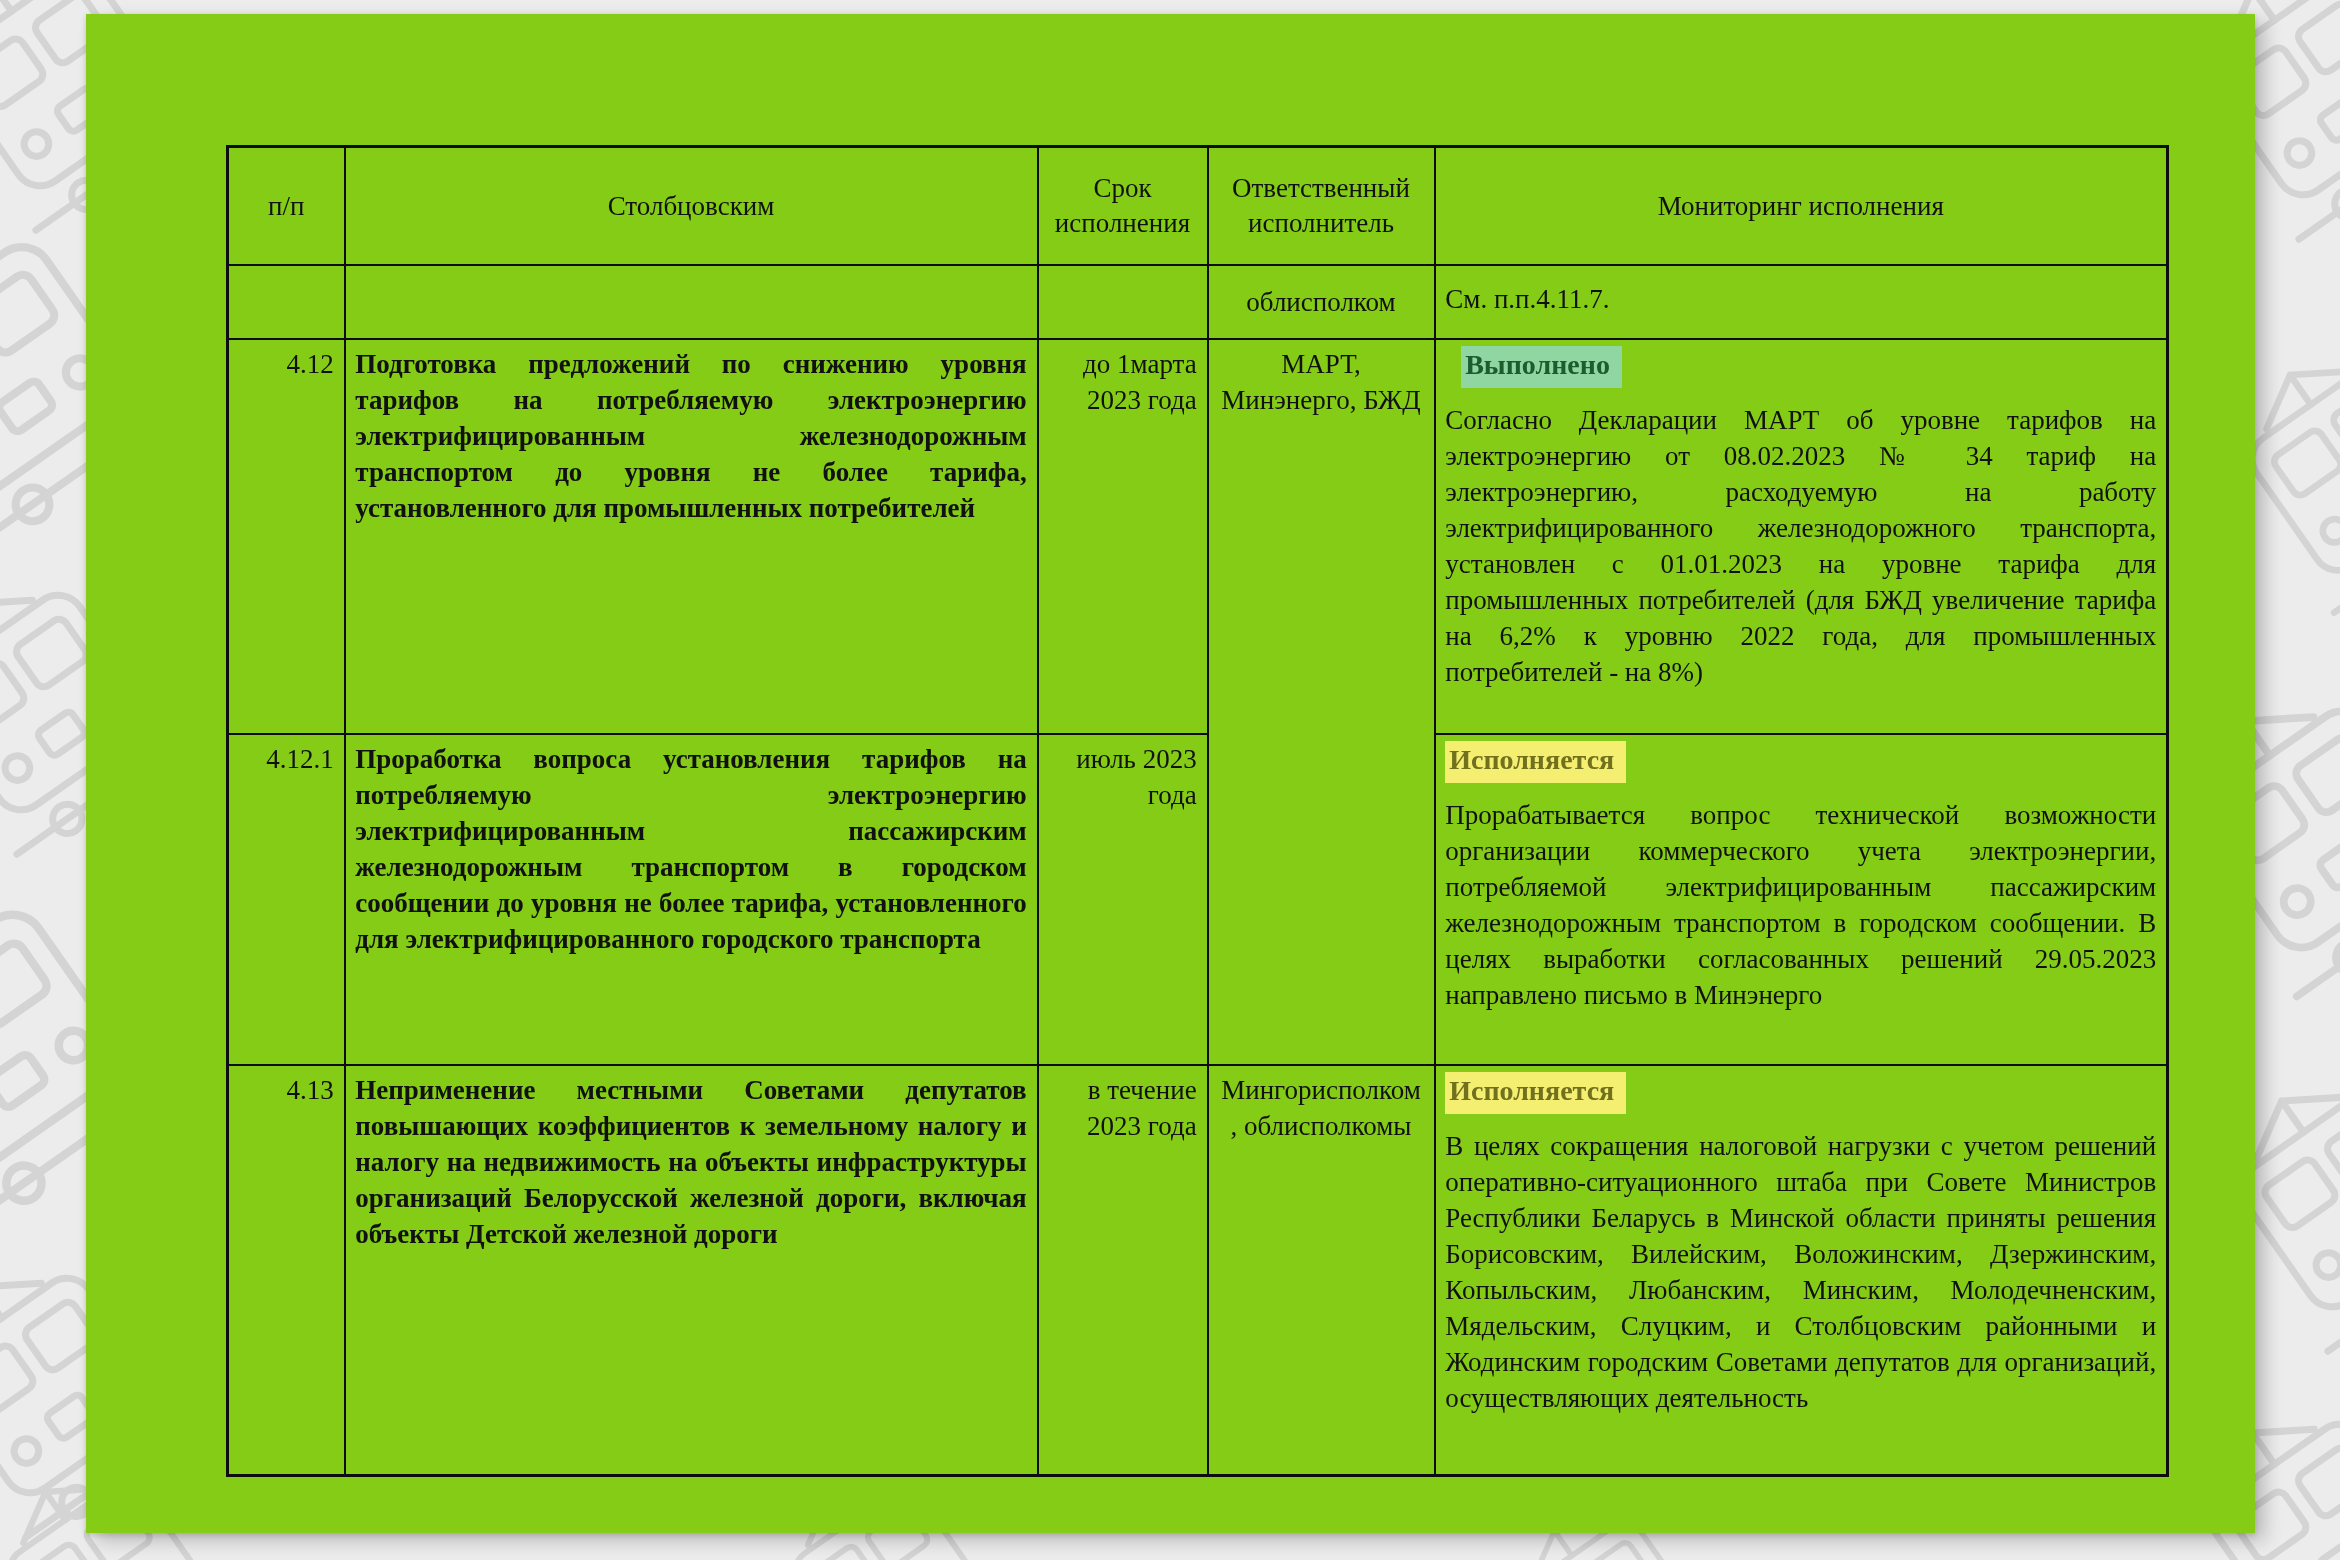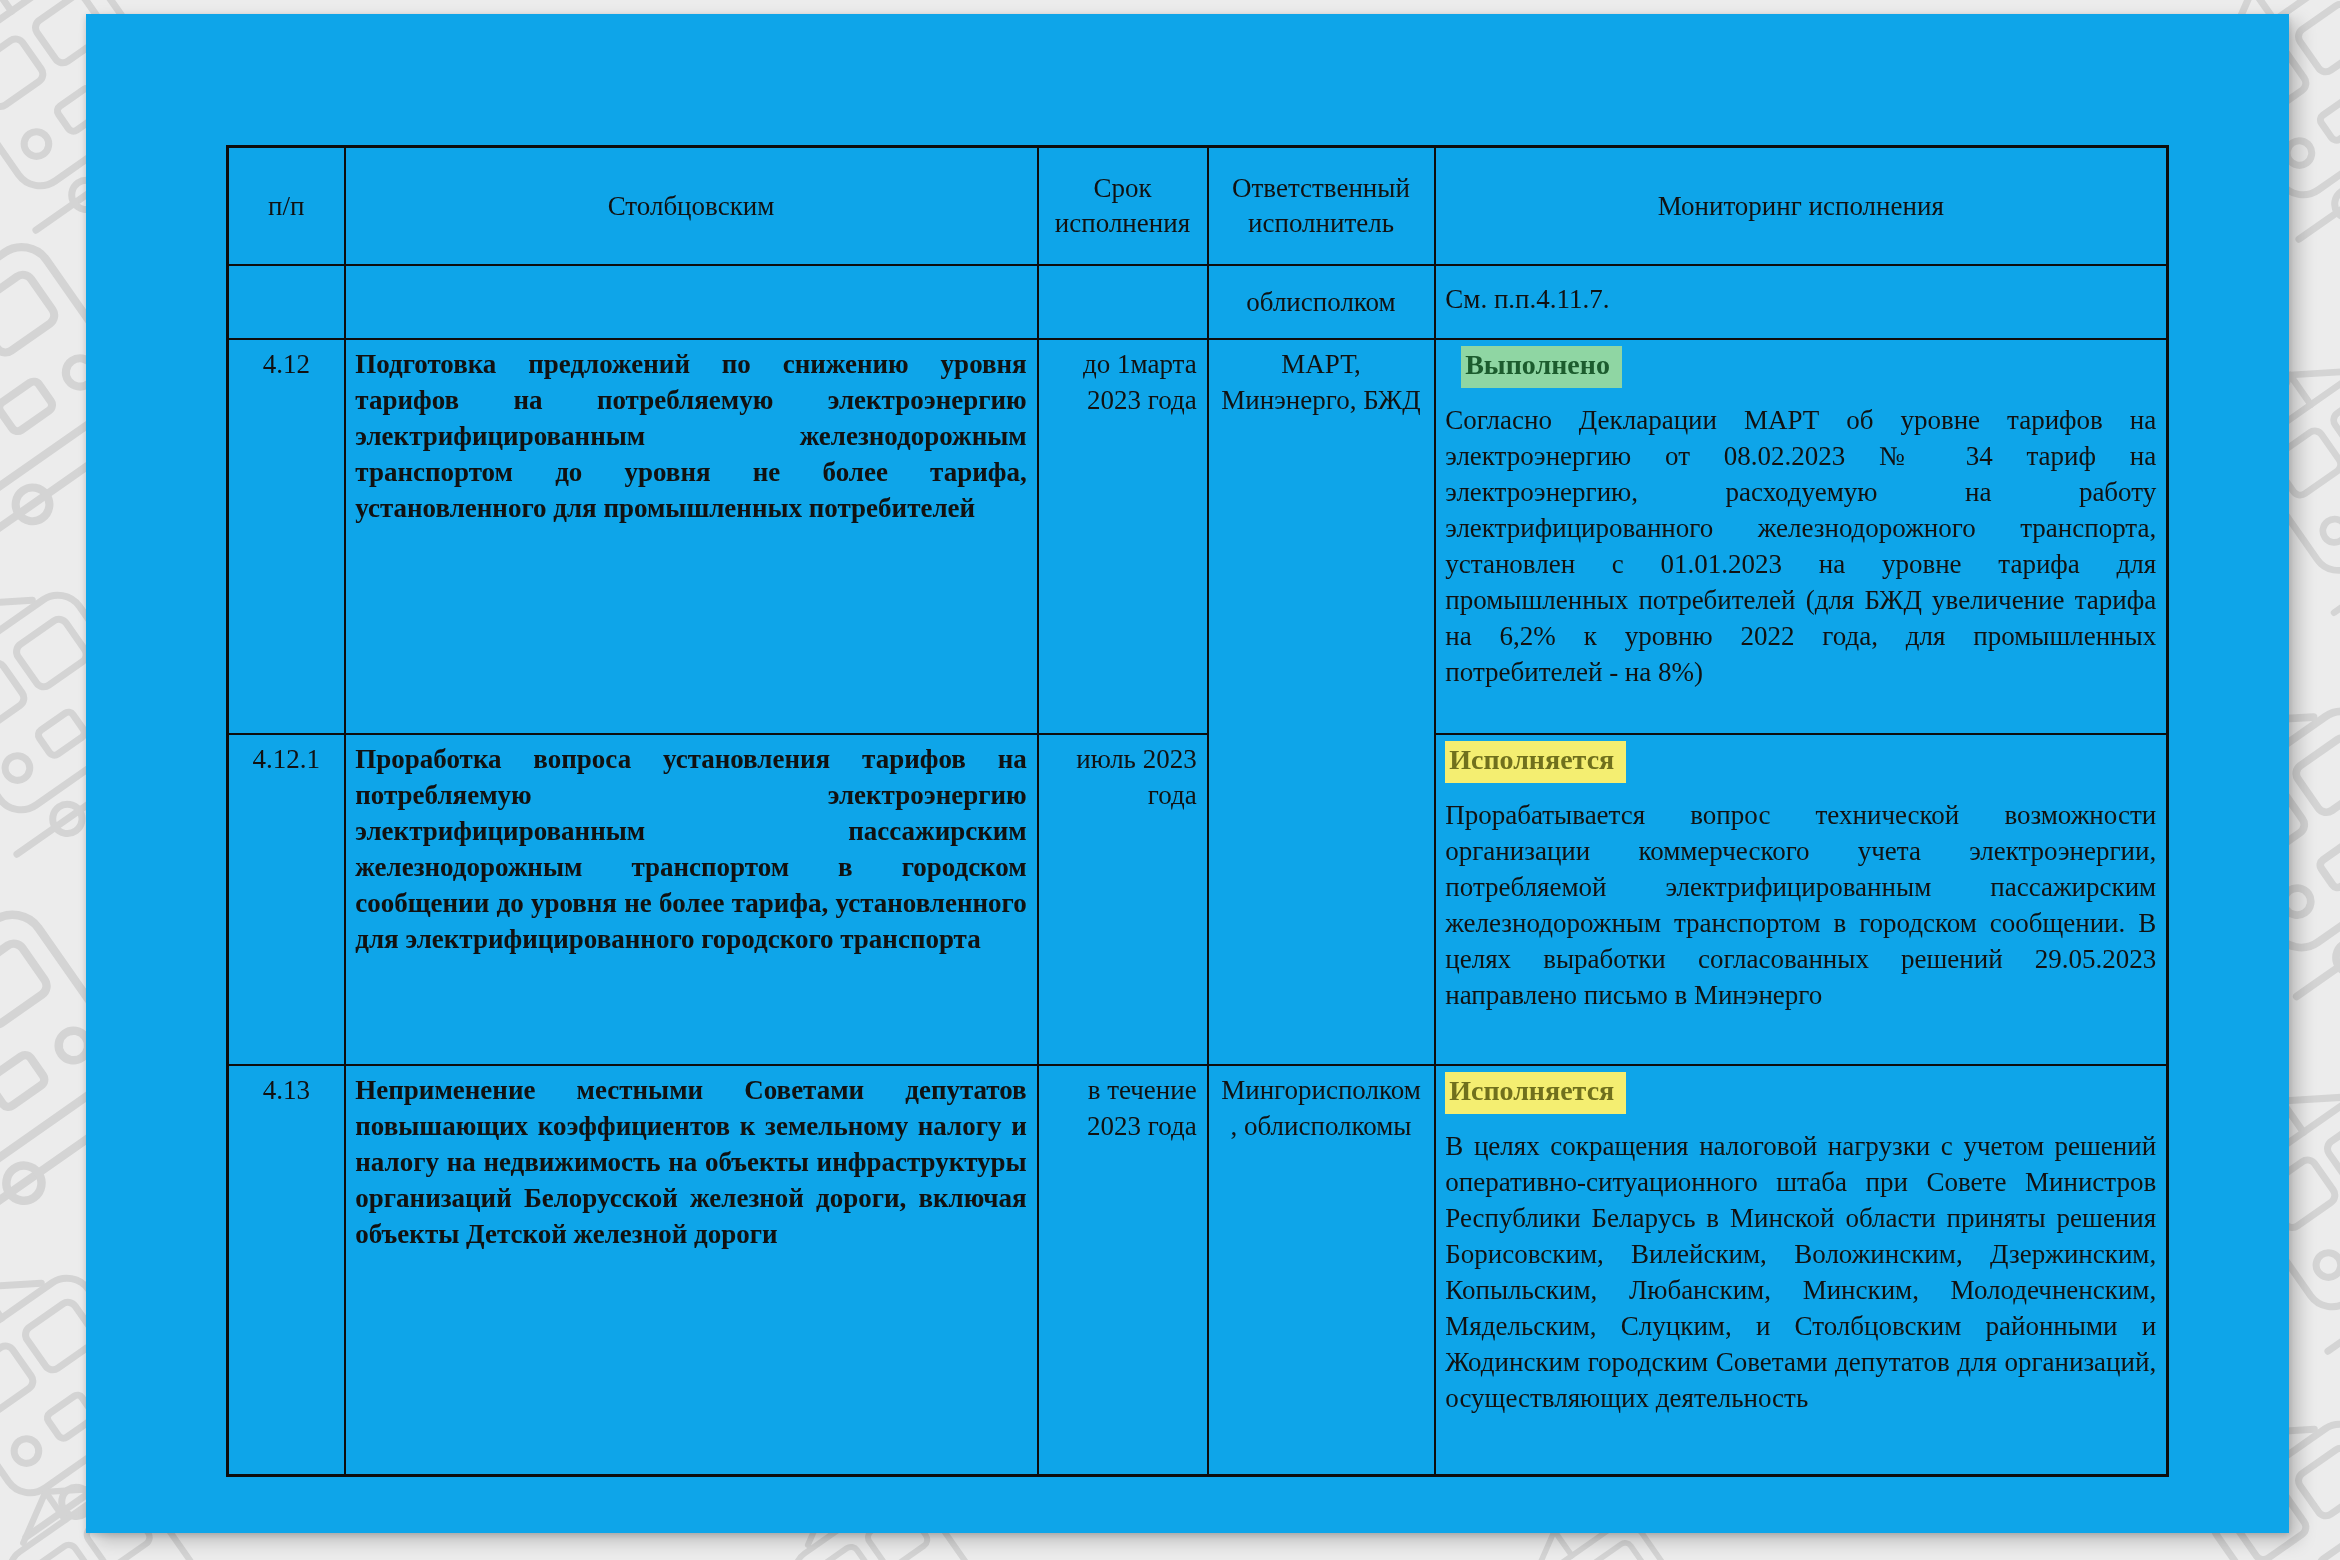--- a/index.html
+++ b/index.html
@@ -10,23 +10,22 @@
     color:#111;
   }
   
   .bg-icon{
     position:absolute;width:293px;height:293px;color:#d4d4d4;z-index:0;
   }
   .bg-icon svg{width:100%;height:100%;}
   
   .sheet{
     position:absolute;left:86px;top:13.7px;width:2169px;height:1519px;
-    background:#0ea5e9;z-index:1;
+    background:#84cc16;z-index:1;
     box-shadow:9.8px 7.8px 17.6px rgba(0,0,0,.22), 0 2px 5.9px rgba(0,0,0,.15);
-    padding-left:34px;
   }
   
   table.doc{
     position:absolute;left:140px;top:131px;width:1941px;
     border-collapse:collapse;table-layout:fixed;
     border:3.9px solid #0d0d0d;
     font-size:27px;line-height:36px;
   }
   table.doc th, table.doc td{
     border:2px solid #0d0d0d;
@@ -35,21 +34,21 @@
     overflow:hidden;
   }
   table.doc th{
     font-weight:normal;text-align:center;vertical-align:middle;
     height:105px;line-height:35px;
   }
   tr.r-cont td{vertical-align:middle;height:60px;}
   tr.r-412  td{height:381px;}
   tr.r-4121 td{height:317px;}
   tr.r-413  td{height:396px;}
-  .c-num{text-align:center;padding-top:9.8px;margin-top:22px;}
+  .c-num{text-align:right;padding-top:9.8px;margin-top:22px;}
   .c-name{text-align:justify;padding:9.8px 11.7px 5.9px 13.7px;font-weight:bold;}
   .c-term{text-align:right;padding-top:9.8px;}
   .c-resp{text-align:center;padding:9.8px 15.6px 5.9px 15.6px;overflow-wrap:break-word;word-break:break-word;}
   .c-mon{text-align:left;padding:9.8px 15.6px 5.9px 15.6px;}
   .c-mon p{margin:14px 0 0 0;text-align:justify;}
   .hl{
     display:inline-block;font-weight:bold;font-size:28px;
     padding:1px 11.7px 4.9px 3.9px;
   }
   .hl-done{background:#8fd6a3;color:#1c5c2e;margin-left:16px;}

